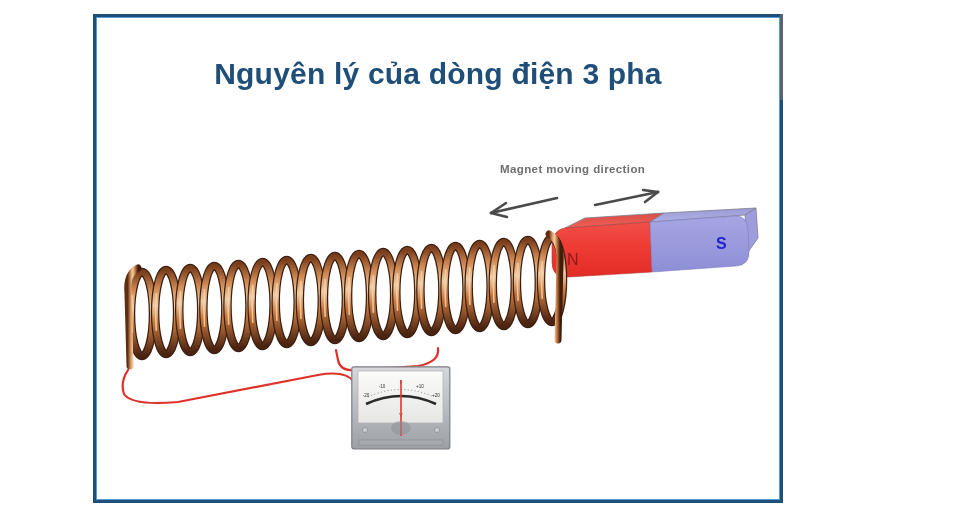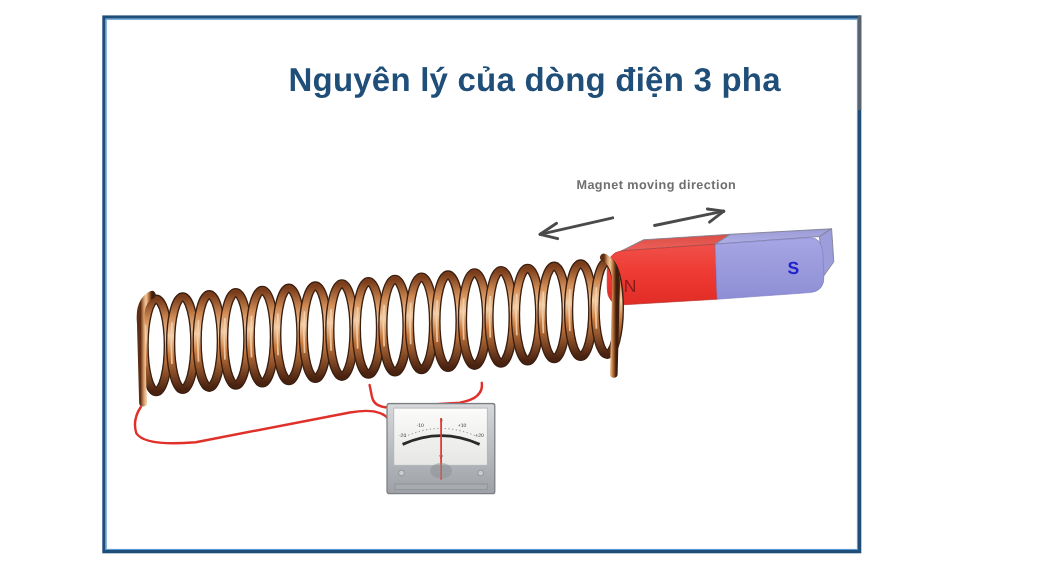--- a/index.html
+++ b/index.html
@@ -49,27 +49,26 @@
     position: absolute;
     left: 93px;
     top: 57px;
     width: 690px;
     text-align: center;
     font-size: 30px;
     font-weight: bold;
     color: #1f4e79;
     letter-spacing: .2px;
     white-space: nowrap;
-    margin-left: 48px;
   }
 
   
   #magnet-direction-label {
     position: absolute;
-    left: 524px;
+    left: 500px;
     top: 163px;
     font-size: 11.5px;
     font-weight: bold;
     color: #6f6f6f;
     letter-spacing: .4px;
     white-space: nowrap;
   }
 
   
   .arrow-svg { position: absolute; }

